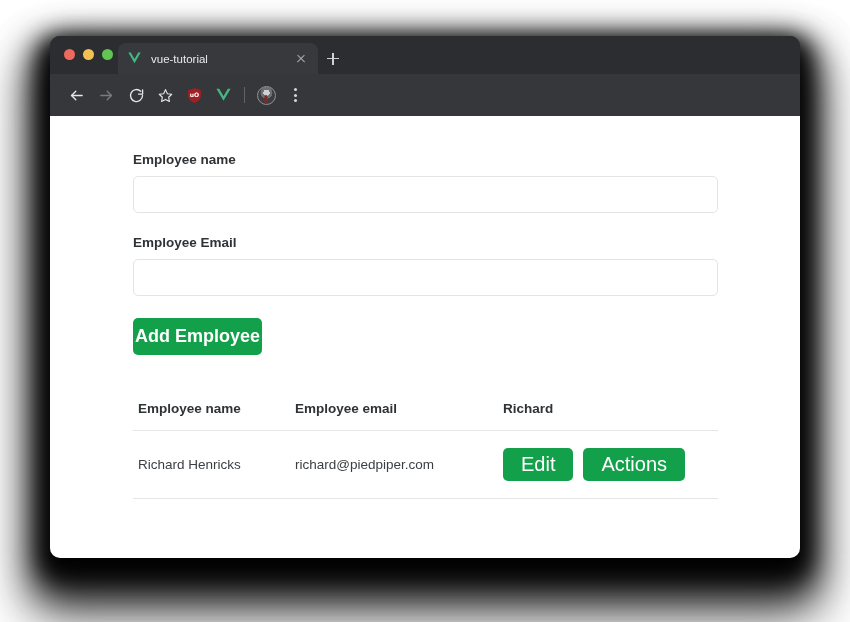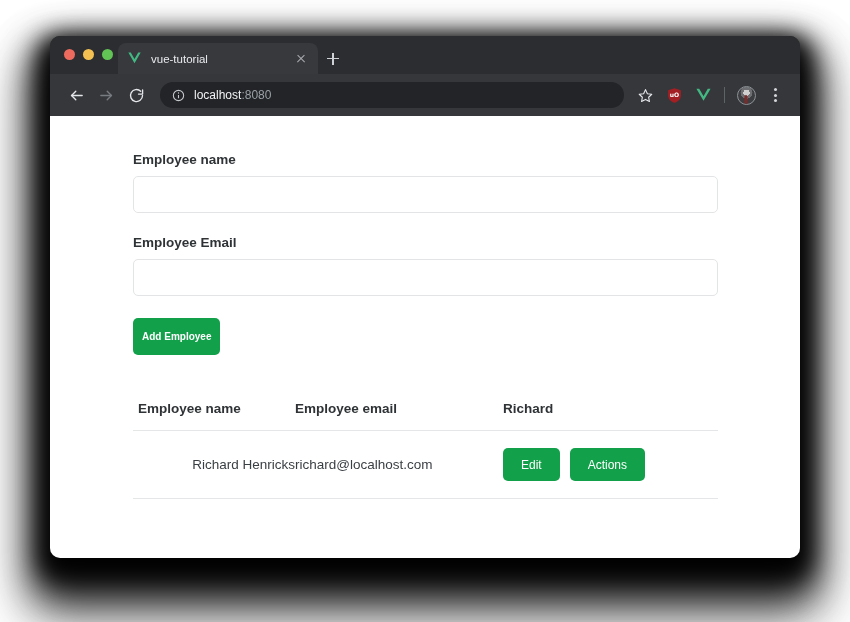--- a/index.html
+++ b/index.html
@@ -274,22 +274,22 @@
   .btn {
     font-family: "Liberation Sans", sans-serif;
     border: none;
     border-radius: 5px;
     background: #12a04a;
     color: #ffffff;
     font-weight: bold;
     cursor: pointer;
   }
   .btn-add {
-    font-size: 10px;
-    padding: 0 9px;
+    font-size: 18px;
+    padding: 0 2px;
     height: 37px;
     margin-bottom: 46px;
   }
 
   .employee-table {
     width: 585px;
     border-collapse: collapse;
     table-layout: fixed;
   }
   .employee-table th {
@@ -300,27 +300,27 @@
     padding: 0 0 14px 0;
     border-bottom: 1px solid #e4e6e8;
   }
   .employee-table td {
     font-size: 13.5px;
     color: #3a3f43;
     padding: 17px 0;
     border-bottom: 1px solid #e4e6e8;
     vertical-align: middle;
   }
-  .col-name   { width: 162px; padding-left: 5px !important; text-align: right; }
+  .col-name   { width: 162px; padding-left: 5px !important; }
   .col-email  { width: 208px; }
   .col-actions{ width: 215px; }
 
   .action-group { display: flex; gap: 10px; }
   .btn-action {
-    font-size: 12px;
+    font-size: 20px;
     height: 33px;
     padding: 0 18px;
     font-weight: normal;
   }
 </style>
 </head>
 <body>
 
 <div class="stage">
 
@@ -362,30 +362,20 @@
             <polyline points="13,6 19,12 13,18"></polyline>
         </svg>
       </div>
       <div class="nav-btn">
         <svg width="17" height="17" viewBox="0 0 24 24" fill="none" stroke="#e4e6e9" stroke-width="1.9" stroke-linecap="round" stroke-linejoin="round">
           <path d="M20.5 12a8.5 8.5 0 1 1-2.6-6.1"></path>
             <polyline points="20.6,4.2 20.6,10 14.8,10"></polyline>
         </svg>
       </div>
 
-      <div class="omnibox">
-        <span class="omnibox-info">
-          <svg width="13" height="13" viewBox="0 0 24 24" fill="none" stroke="#c3c7cb" stroke-width="2">
-            <circle cx="12" cy="12" r="9.5"></circle>
-              <line x1="12" y1="11" x2="12" y2="17"></line>
-              <circle cx="12" cy="7.4" r="1.2" fill="#c3c7cb" stroke="none"></circle>
-          </svg>
-        </span>
-        <span class="omnibox-url"><span>localhost</span><span class="port">:8080</span></span>
-      </div>
 
       <div class="toolbar-right">
 
         <div class="tb-icon">
           <svg width="15" height="15" viewBox="0 0 24 24" fill="none" stroke="#e4e6e9" stroke-width="1.8" stroke-linejoin="round">
             <polygon points="12,2.6 15,9.2 22,10 17,14.8 18.3,21.6 12,18.3 5.7,21.6 7,14.8 2,10 9,9.2"></polygon>
           </svg>
         </div>
 
         <div class="tb-icon">
@@ -433,21 +423,21 @@
           <thead>
             <tr>
               <th class="col-name">Employee name</th>
               <th class="col-email">Employee email</th>
               <th class="col-actions">Richard</th>
             </tr>
           </thead>
           <tbody>
             <tr>
               <td class="col-name">Richard Henricks</td>
-              <td class="col-email">richard@localhost.com</td>
+              <td class="col-email">richard@piedpiper.com</td>
               <td class="col-actions">
                 <div class="action-group">
                   <button class="btn btn-action">Edit</button>
                   <button class="btn btn-action">Actions</button>
                 </div>
               </td>
             </tr>
           </tbody>
         </table>
 

